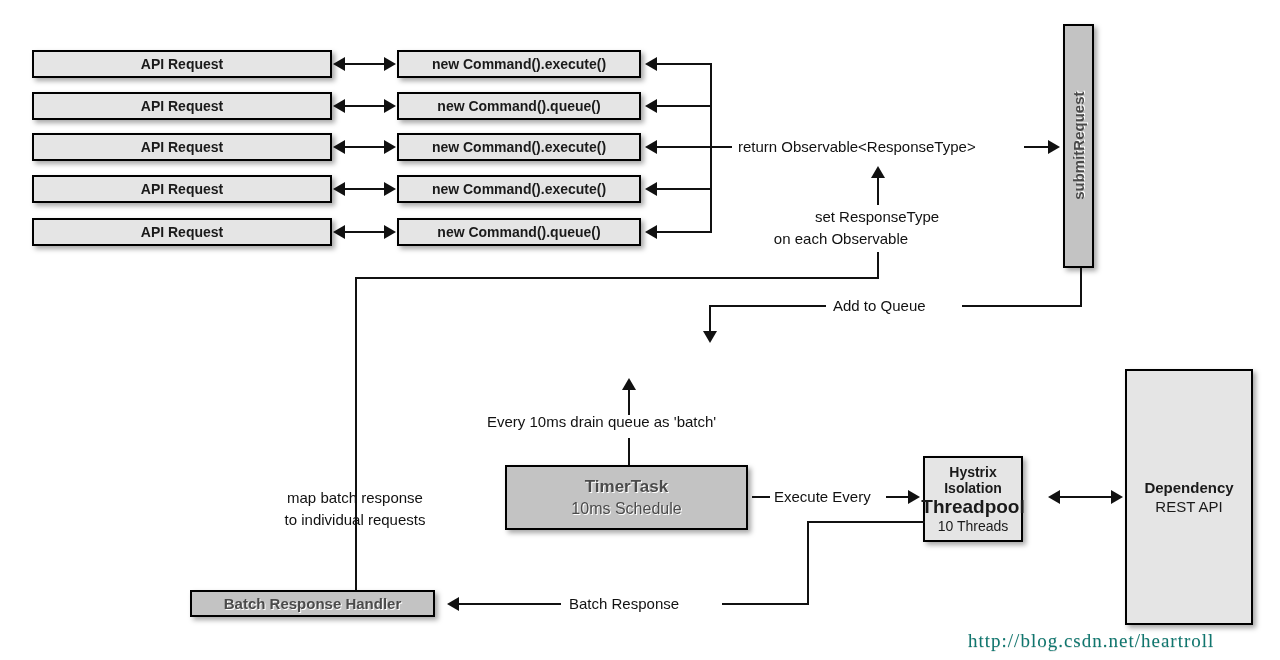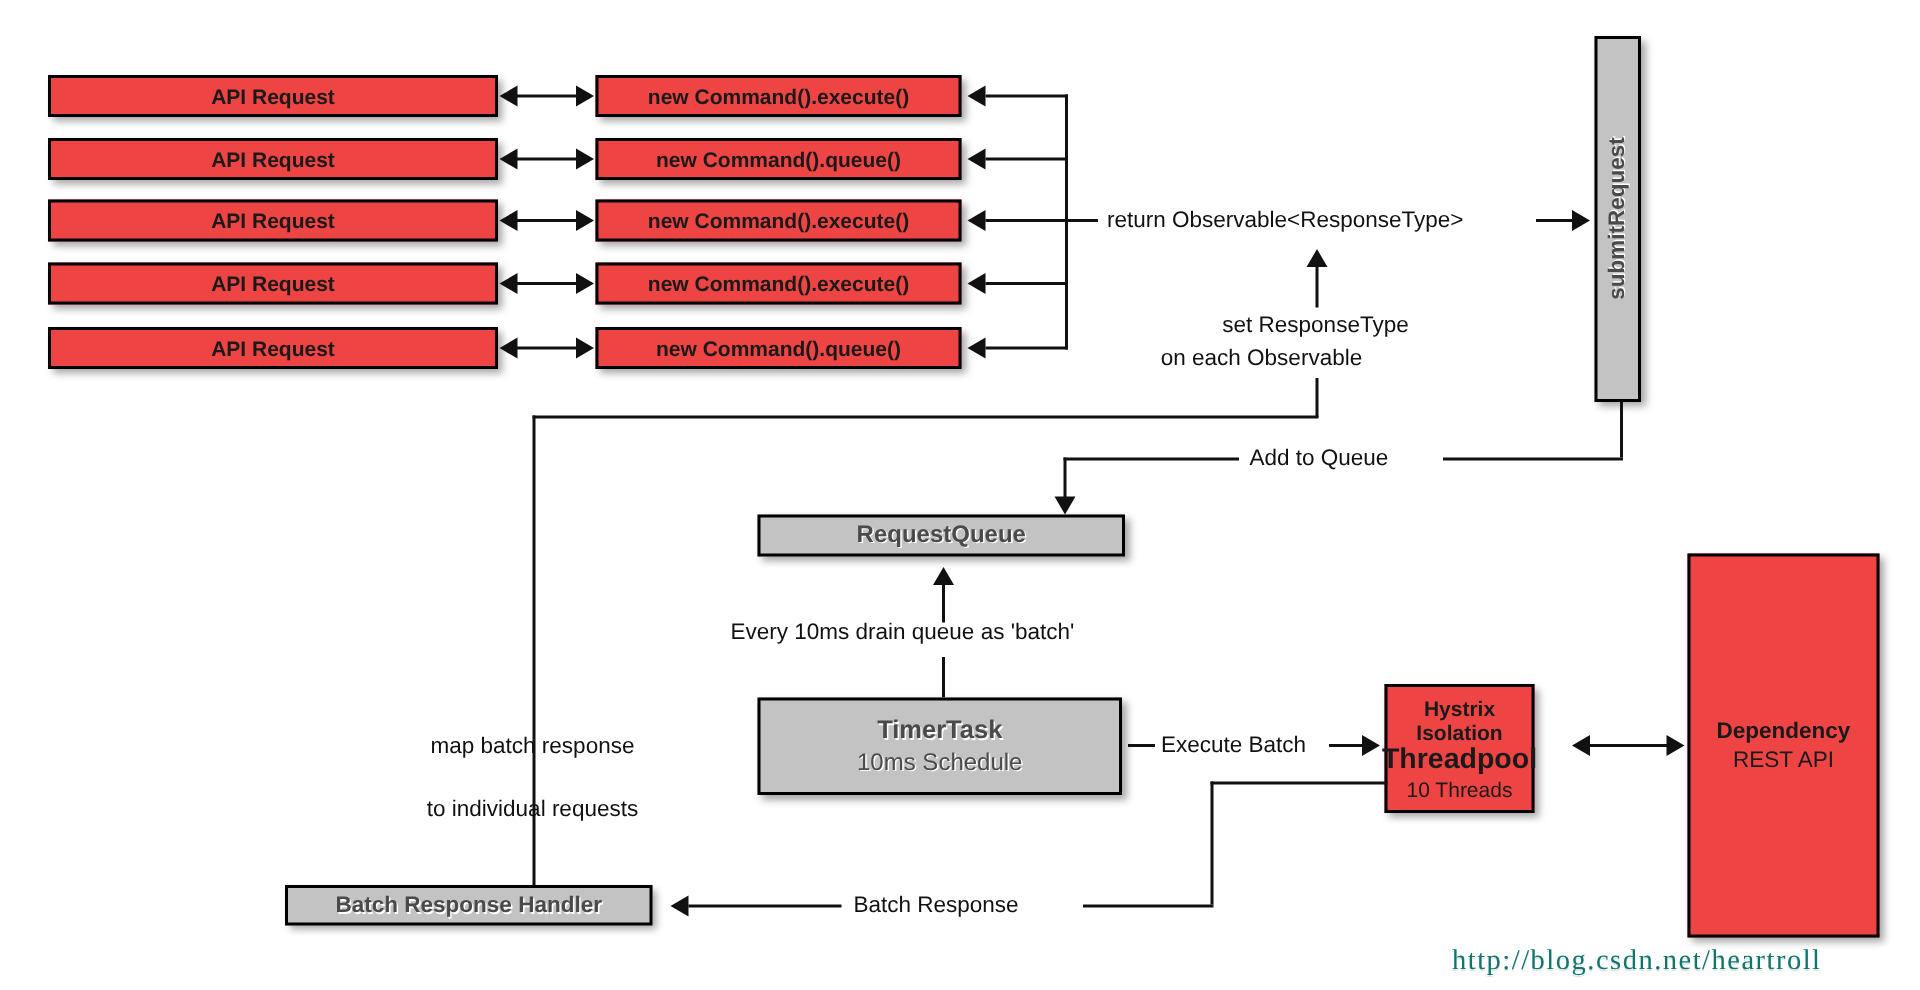--- a/index.html
+++ b/index.html
@@ -19,21 +19,21 @@
     flex-direction:column;
     align-items:center;
     justify-content:center;
     text-align:center;
     box-shadow:3px 3px 5px rgba(0,0,0,.35);
     line-height:1.15;
   }
   .node .title{font-weight:bold;}
   .node .sub{font-weight:normal;}
 
-  .fill-light{background:#ef4444;}
+  .fill-light{background:#e5e5e5;}
   .fill-dark{background:#c3c3c3;}
 
   .txt-dark{color:#1a1a1a;}
   .txt-shadow{color:#4a4a4a;text-shadow:1px 1px 0 #ffffff;}
 
   
   .label{
     position:absolute;
     font-size:15px;
     color:#111;
@@ -164,36 +164,33 @@
     <span class="vert-text">submitRequest</span>
   </div>
 
   <div class="vline" style="left:1080px;top:268px;height:37px;"></div>
   <div class="hline" style="left:962px;top:305px;width:120px;"></div>
   <div class="label" style="left:833px;top:297px;">Add to Queue</div>
   <div class="hline" style="left:709px;top:305px;width:117px;"></div>
   <div class="vline" style="left:709px;top:305px;height:27px;"></div>
   <div class="ar ar-d" style="left:703px;top:331px;"></div>
 
-  <div class="node fill-dark txt-shadow" style="left:505px;top:343px;width:245px;height:28px;font-size:16px;">
-    <span class="title">RequestQueue</span>
-  </div>
 
   <div class="vline" style="left:628px;top:389px;height:26px;"></div>
   <div class="ar ar-u" style="left:622px;top:378px;"></div>
   <div class="label" style="left:487px;top:413px;">Every 10ms drain queue as 'batch'</div>
   <div class="vline" style="left:628px;top:438px;height:27px;"></div>
 
   <div class="node fill-dark txt-shadow" style="left:505px;top:465px;width:243px;height:65px;">
     <span class="title" style="font-size:17px;">TimerTask</span>
     <span class="sub" style="font-size:16px;margin-top:3px;">10ms Schedule</span>
   </div>
 
   <div class="hline" style="left:752px;top:496px;width:18px;"></div>
-  <div class="label" style="left:774px;top:488px;">Execute Batch</div>
+  <div class="label" style="left:774px;top:488px;">Execute Every</div>
   <div class="hline" style="left:886px;top:496px;width:24px;"></div>
   <div class="ar ar-r" style="left:908px;top:490px;"></div>
 
   <div class="node fill-light txt-dark" style="left:923px;top:456px;width:100px;height:86px;">
     <span class="title" style="font-size:14px;">Hystrix</span>
     <span class="title" style="font-size:14px;">Isolation</span>
     <span class="title" style="font-size:19px;text-align:right;">Threadpool</span>
     <span class="sub" style="font-size:14px;">10 Threads</span>
   </div>
 
@@ -207,21 +204,21 @@
   </div>
 
   <div class="hline" style="left:807px;top:521px;width:118px;"></div>
   <div class="vline" style="left:807px;top:521px;height:82px;"></div>
   <div class="hline" style="left:722px;top:603px;width:87px;"></div>
   <div class="label" style="left:569px;top:595px;">Batch Response</div>
   <div class="hline" style="left:459px;top:603px;width:102px;"></div>
   <div class="ar ar-l" style="left:447px;top:597px;"></div>
 
   <div class="label multi" style="left:255px;top:489px;width:200px;">map batch response</div>
-  <div class="label multi" style="left:255px;top:511px;width:200px;margin-top:20px;">to individual requests</div>
+  <div class="label multi" style="left:255px;top:511px;width:200px;">to individual requests</div>
 
   <div class="node fill-dark txt-shadow" style="left:190px;top:590px;width:245px;height:27px;font-size:15px;">
     <span class="title">Batch Response Handler</span>
   </div>
 
   <div class="watermark" style="left:968px;top:630px;">http://blog.csdn.net/heartroll</div>
 
 </div>
 
 </body></html>

